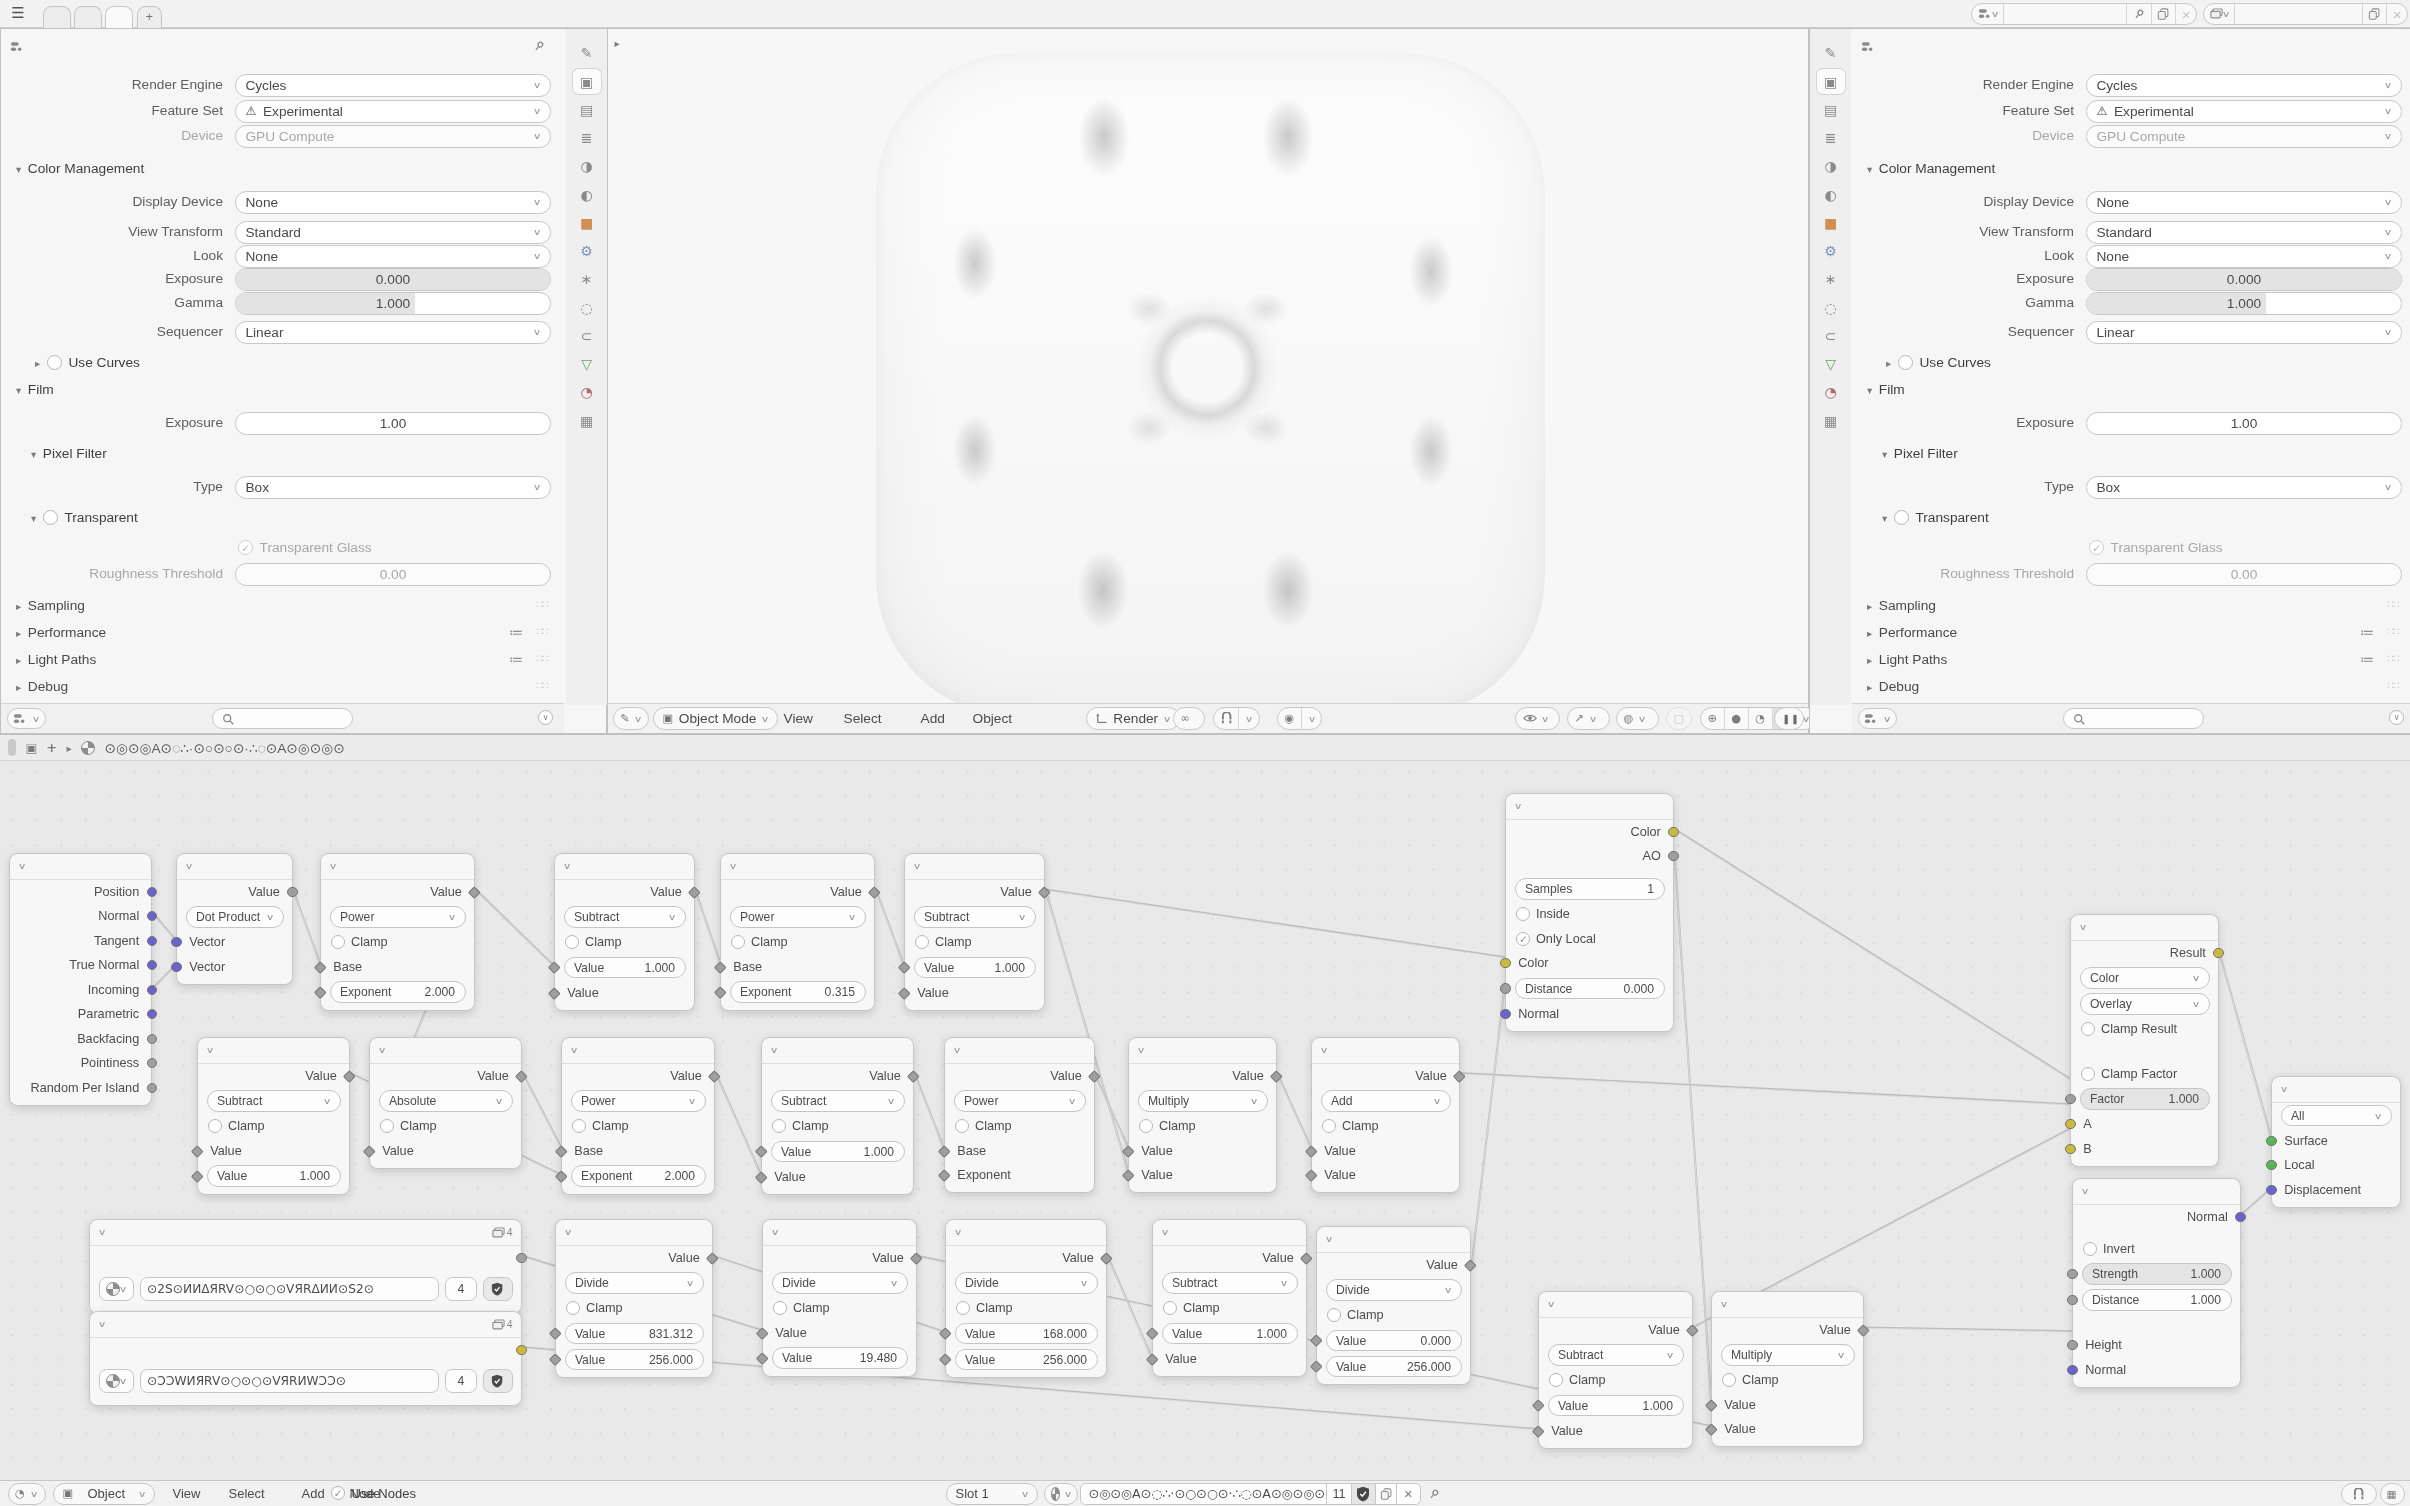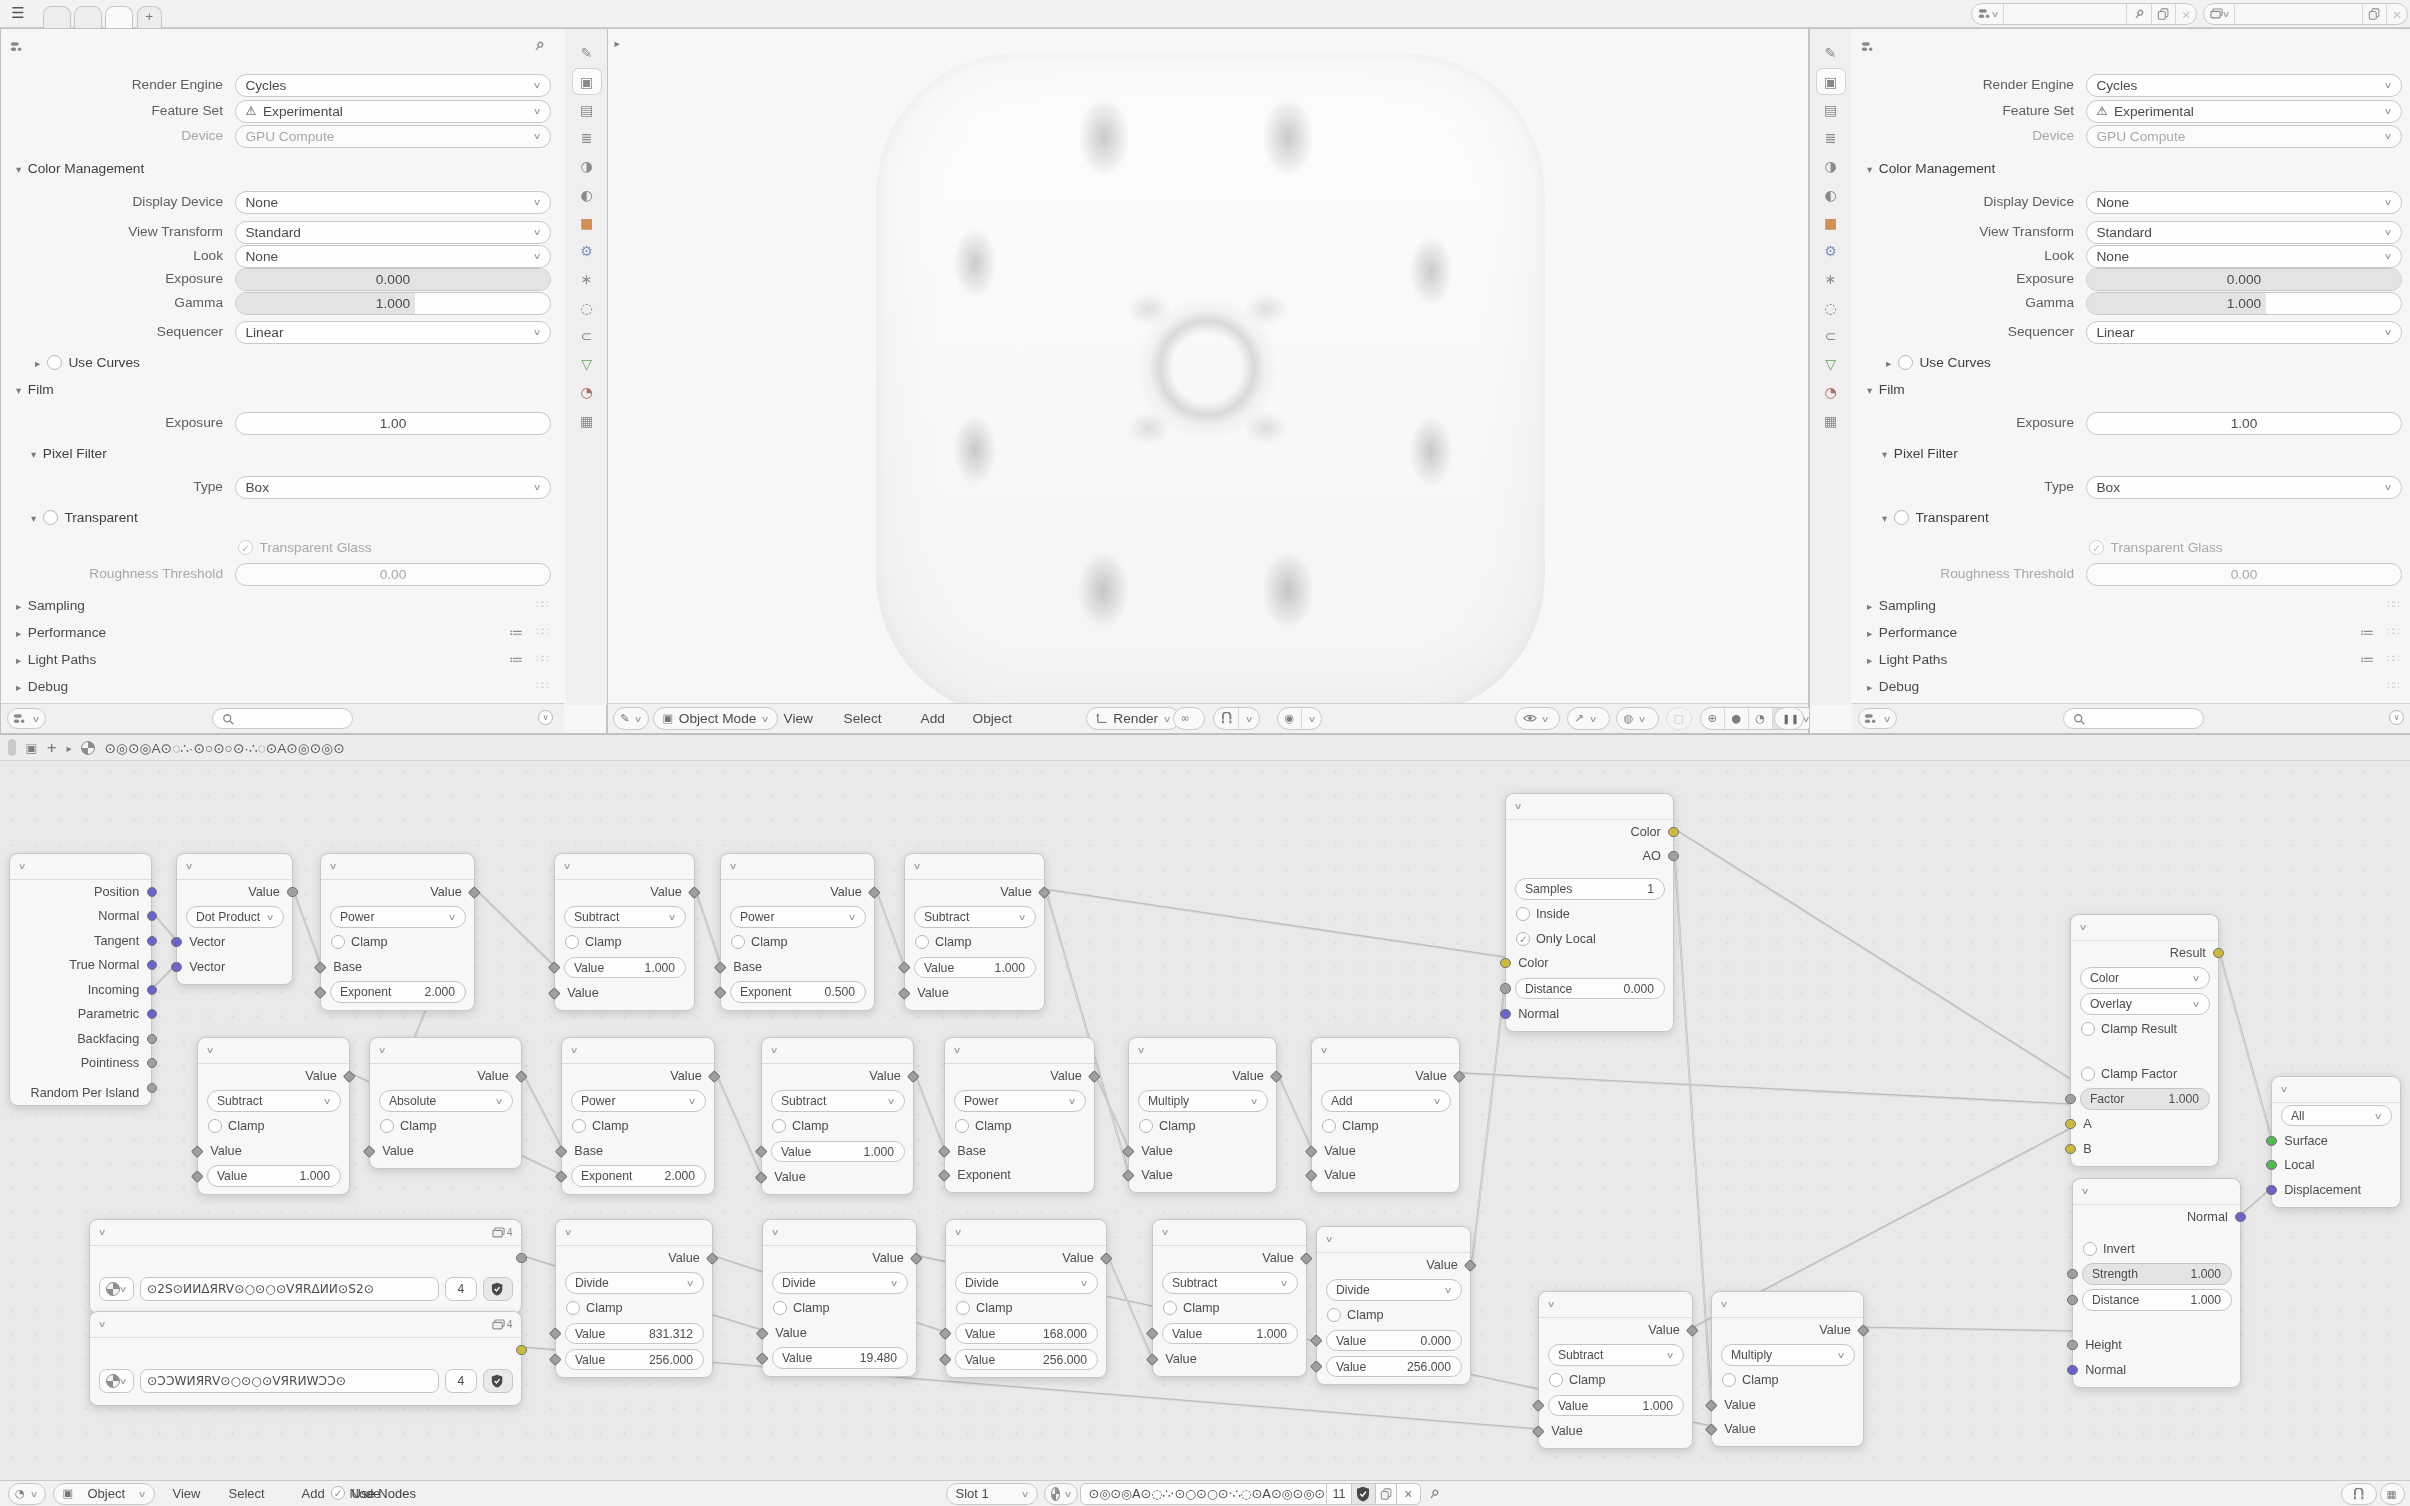--- a/index.html
+++ b/index.html
@@ -669,21 +669,21 @@
             <span class="sock" style="right: -5.6px; top: 50%; margin-top: -5.2px; background: rgb(106, 99, 201);"></span>
           </div>
           <div class="nrow out" style="height: 24.5px;">
             <span>Backfacing</span>
             <span class="sock" style="right: -5.6px; top: 50%; margin-top: -5.2px; background: rgb(159, 159, 159);"></span>
           </div>
           <div class="nrow out" style="height: 24.5px;">
             <span>Pointiness</span>
             <span class="sock" style="right: -5.6px; top: 50%; margin-top: -5.2px; background: rgb(159, 159, 159);"></span>
           </div>
-          <div class="nrow out" style="height: 24.5px; align-items: flex-end;">
+          <div class="nrow out" style="height: 24.5px;">
             <span>Random Per Island</span>
             <span class="sock" style="right: -5.6px; top: 50%; margin-top: -5.2px; background: rgb(159, 159, 159);"></span>
           </div>
           <div style="height: 4.7px;"></div>
         </div>
         <div class="node" style="left: 176px; top: 852px; width: 117px;">
           <div class="nhead">
             <span class="chev">∨</span>
           </div>
           <div class="nrow out" style="height: 24.5px;">
@@ -786,21 +786,21 @@
             <span class="circ"></span>
             <span>Clamp</span>
           </div>
           <div class="nrow inl" style="height: 24.5px;">
             <span>Base</span>
             <span class="sock dia" style="left: -4.7px; top: 50%; margin-top: -4.2px; background: rgb(159, 159, 159);"></span>
           </div>
           <div class="nrow" style="height: 26px;">
             <div class="nfield">
               <span>Exponent</span>
-              <span>0.500</span>
+              <span>0.315</span>
             </div>
             <span class="sock dia" style="left: -4.7px; top: 50%; margin-top: -4.2px; background: rgb(159, 159, 159);"></span>
           </div>
           <div style="height: 4.7px;"></div>
         </div>
         <div class="node" style="left: 904px; top: 852px; width: 141px;">
           <div class="nhead">
             <span class="chev">∨</span>
           </div>
           <div class="nrow out" style="height: 24.5px;">

